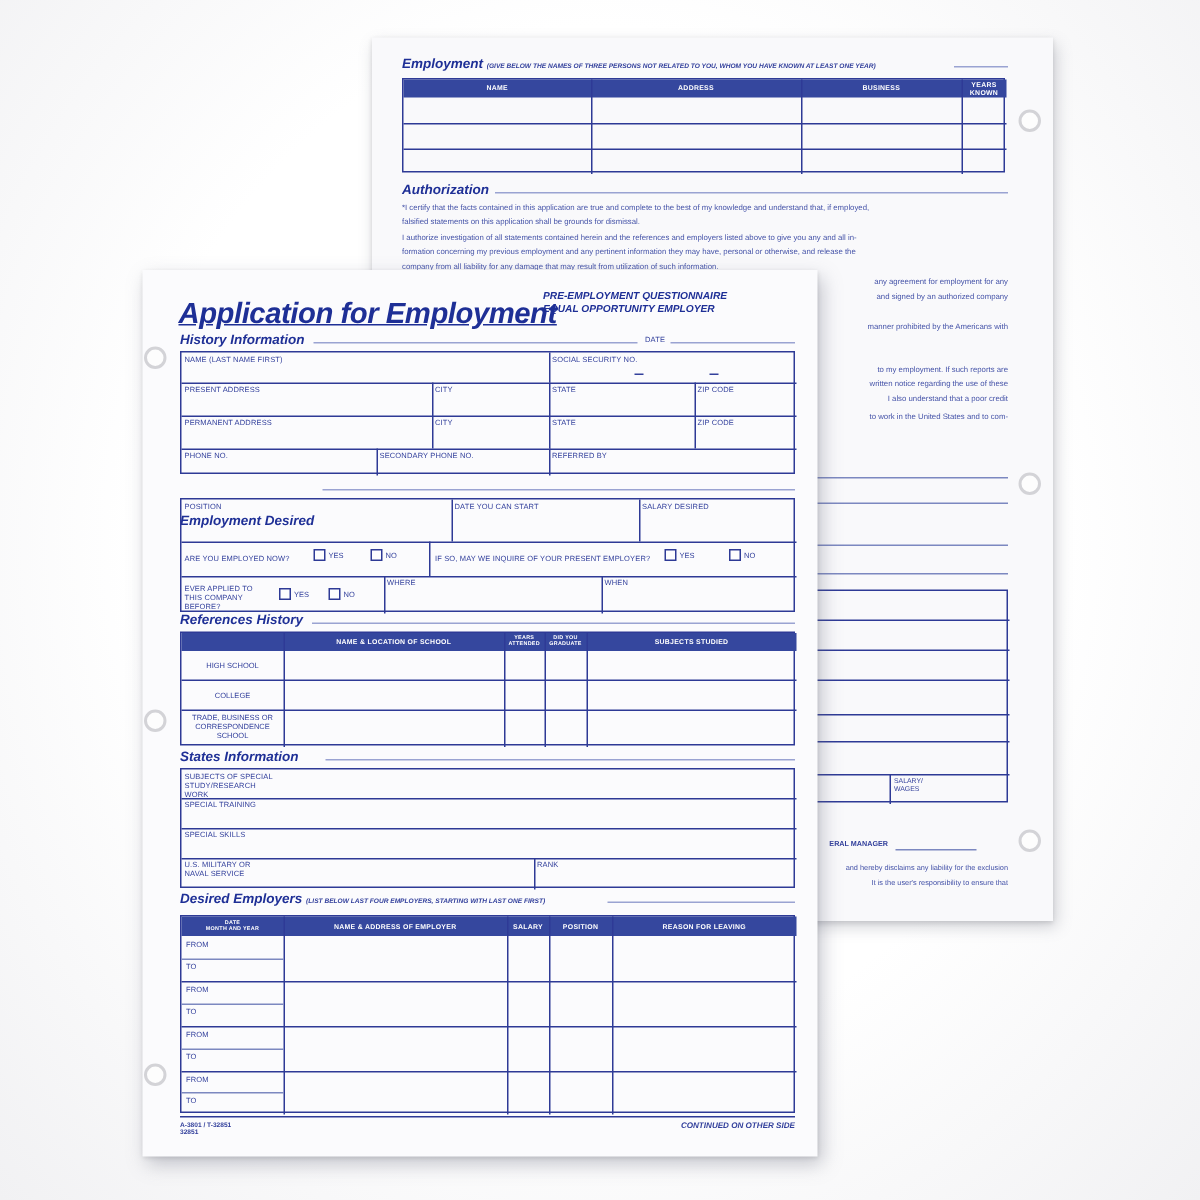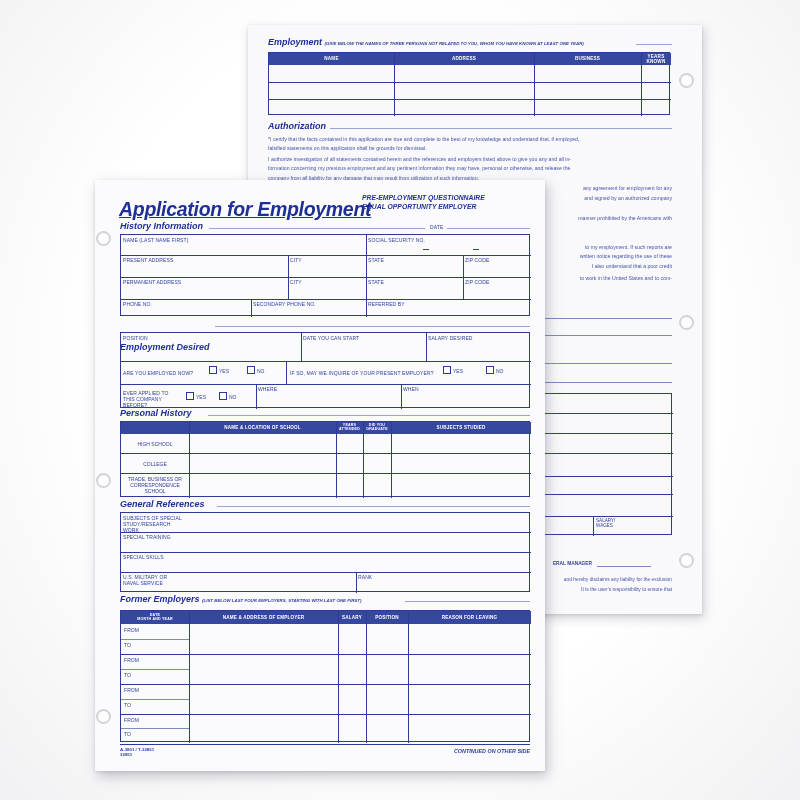--- a/index.html
+++ b/index.html
@@ -172,56 +172,56 @@
     <div class="cbl" style="left:375px;top:35px;">NO</div>
     <div class="lbl" style="left:2px;top:57px;width:58px;">EVER APPLIED TO THIS COMPANY BEFORE?</div>
     <div class="cb" style="left:65px;top:59px;"></div>
     <div class="cbl" style="left:75px;top:61px;">YES</div>
     <div class="cb" style="left:98px;top:59px;"></div>
     <div class="cbl" style="left:108px;top:61px;">NO</div>
     <div class="lbl" style="left:137px;top:53px;">WHERE</div>
     <div class="lbl" style="left:282px;top:53px;">WHEN</div>
   </div>
 
-  <div class="sec" style="left:25px;top:228px;">Personal History</div>
+  <div class="sec" style="left:25px;top:228px;">References History</div>
   <div class="rule" style="left:113px;top:235px;width:322px;"></div>
 
   <div class="box" style="left:25px;top:241px;width:410px;height:76px;">
     <div class="thead" style="left:0;top:0;width:410px;height:12px;"></div>
     <div class="th" style="left:68px;top:3px;width:147px;">NAME &amp; LOCATION OF SCHOOL</div>
     <div class="th" style="left:215px;top:1px;width:27px;font-size:3.6px;line-height:4.4px;"><span>YEARS</span><br><span>ATTENDED</span></div>
     <div class="th" style="left:242px;top:1px;width:28px;font-size:3.6px;line-height:4.4px;"><span>DID YOU</span><br><span>GRADUATE</span></div>
     <div class="th" style="left:270px;top:3px;width:140px;">SUBJECTS STUDIED</div>
     <div class="h" style="left:0;top:31px;width:410px;"></div>
     <div class="h" style="left:0;top:51px;width:410px;"></div>
     <div class="v" style="left:68px;top:0;height:76px;"></div>
     <div class="v" style="left:215px;top:0;height:76px;"></div>
     <div class="v" style="left:242px;top:0;height:76px;"></div>
     <div class="v" style="left:270px;top:0;height:76px;"></div>
     <div class="rowlab" style="left:2px;top:19px;width:64px;">HIGH SCHOOL</div>
     <div class="rowlab" style="left:2px;top:39px;width:64px;">COLLEGE</div>
     <div class="rowlab" style="left:2px;top:54px;width:64px;">TRADE, BUSINESS OR CORRESPONDENCE SCHOOL</div>
   </div>
 
-  <div class="sec" style="left:25px;top:319px;">General References</div>
+  <div class="sec" style="left:25px;top:319px;">States Information</div>
   <div class="rule" style="left:122px;top:326px;width:313px;"></div>
 
   <div class="box" style="left:25px;top:332px;width:410px;height:80px;">
     <div class="h" style="left:0;top:19px;width:410px;"></div>
     <div class="h" style="left:0;top:39px;width:410px;"></div>
     <div class="h" style="left:0;top:59px;width:410px;"></div>
     <div class="v" style="left:235px;top:59px;height:21px;"></div>
     <div class="lbl" style="left:2px;top:2px;width:64px;">SUBJECTS OF SPECIAL STUDY/RESEARCH WORK</div>
     <div class="lbl" style="left:2px;top:21px;">SPECIAL TRAINING</div>
     <div class="lbl" style="left:2px;top:41px;">SPECIAL SKILLS</div>
     <div class="lbl" style="left:2px;top:61px;width:56px;">U.S. MILITARY OR NAVAL SERVICE</div>
     <div class="lbl" style="left:237px;top:61px;">RANK</div>
   </div>
 
-  <div class="sec" style="left:25px;top:414px;"><span>Former Employers</span>&nbsp;<span class="secnote">(LIST BELOW LAST FOUR EMPLOYERS, STARTING WITH LAST ONE FIRST)</span></div>
+  <div class="sec" style="left:25px;top:414px;"><span>Desired Employers</span>&nbsp;<span class="secnote">(LIST BELOW LAST FOUR EMPLOYERS, STARTING WITH LAST ONE FIRST)</span></div>
   <div class="rule" style="left:310px;top:421px;width:125px;"></div>
 
   <div class="box" style="left:25px;top:430px;width:410px;height:132px;">
     <div class="thead" style="left:0;top:0;width:410px;height:13px;"></div>
     <div class="th" style="left:0px;top:2px;width:68px;font-size:3.6px;line-height:4.4px;"><span>DATE</span><br><span>MONTH AND YEAR</span></div>
     <div class="th" style="left:68px;top:4px;width:149px;">NAME &amp; ADDRESS OF EMPLOYER</div>
     <div class="th" style="left:217px;top:4px;width:28px;">SALARY</div>
     <div class="th" style="left:245px;top:4px;width:42px;">POSITION</div>
     <div class="th" style="left:287px;top:4px;width:123px;">REASON FOR LEAVING</div>
     <div class="v" style="left:68px;top:0;height:132px;"></div>

